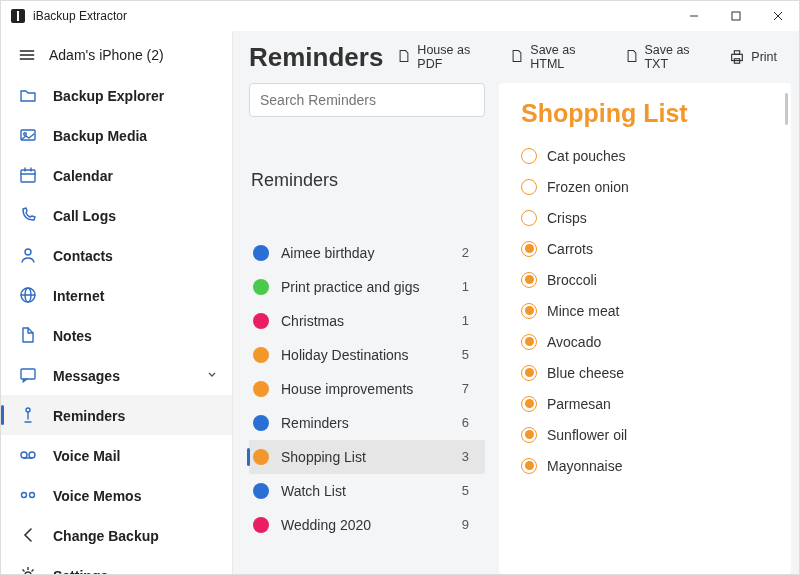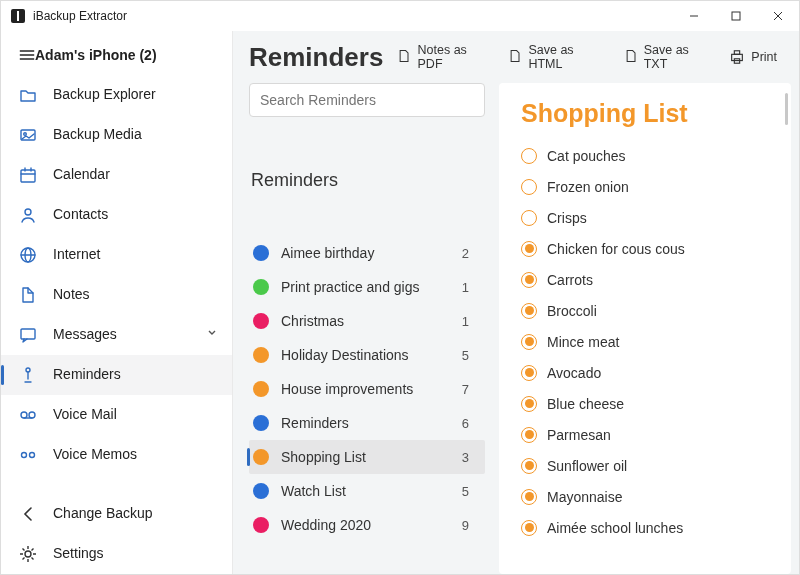--- a/index.html
+++ b/index.html
@@ -10,41 +10,41 @@
   .titlebar-left { display:flex; align-items:flex-start; gap:8px; }
   .app-icon { width:14px; height:14px; background:#222; position:relative; border-radius:2px;}
   .app-icon::before { content:""; position:absolute; left:6px; top:2px; width:2px; height:10px; background:#fff;}
   .win-controls { display:flex; }
   .win-btn { width:42px; height:30px; display:flex; align-items:center; justify-content:center; color:#555; }
   .win-btn svg { width:10px; height:10px; }
   
   .body { flex:1; display:flex; overflow:hidden; }
   
   .sidebar { width:232px; border-right:1px solid #e9e9e9; display:flex; flex-direction:column; padding-top:6px; background:#fff;}
-  .sb-header { display:flex; align-items:center; padding:10px 18px 12px 18px; font-size:14px; font-weight:700; color:#222;}
-  .sb-item { display:flex; align-items:flex-start; gap:16px; padding:11px 14px 11px 18px; font-size:14px; color:#222; cursor:pointer; position:relative;}
+  .sb-header { display:flex; align-items:center; gap:14px; padding:10px 18px 12px 18px; font-size:14px; font-weight:400; color:#222;}
+  .sb-item { display:flex; align-items:flex-end; gap:16px; padding:11px 14px 11px 18px; font-size:14px; color:#222; cursor:pointer; position:relative;font-weight:bold;}
   .sb-item .ic { width:18px; height:18px; color:#2f6cc0; display:flex; align-items:center; justify-content:center; }
   .sb-item .ic svg { width:18px; height:18px; stroke:#2f6cc0; }
   .sb-item.active { background:#f4f4f5; }
   .sb-item.active::before { content:""; position:absolute; left:0; top:10px; bottom:10px; width:3px; background:#2f6cc0; border-radius:2px;}
   .sb-item .chev { margin-left:auto; color:#666; }
   .sb-footer { margin-top:auto; }
   
   .content { flex:1; background:#f3f5f6; display:flex; flex-direction:column; overflow:hidden; }
   .content-header { display:flex; align-items:center; padding:8px 16px 6px 16px; gap:8px;}
   .content-title { font-size:26px; font-weight:600; color:#333; flex:0 0 auto; margin-right:auto;}
   .tool-btn { display:flex; align-items:center; gap:6px; font-size:12.5px; color:#333; padding:4px 6px; cursor:pointer;}
   .tool-btn .ic { width:16px; height:16px; color:#333; }
   .content-body { flex:1; display:flex; gap:14px; padding:2px 8px 0 16px; overflow:hidden;}
   
   .col-left { width:236px; display:flex; flex-direction:column;gap:37px; }
   .search { background:#fff; border:1px solid #d8d8d8; border-radius:4px; padding:8px 10px; font-size:14px; color:#666; margin-bottom:10px; }
   .group-title { font-size:18px; font-weight:500; color:#333; padding:6px 0 8px 2px;}
   .list { display:flex; flex-direction:column; }
-  .row { display:flex; align-items:center; gap:12px; padding:9px 10px 9px 4px; font-size:14px; color:#333; cursor:pointer; position:relative; border-radius:2px;}
+  .row { display:flex; gap:12px; padding:9px 10px 9px 4px; font-size:14px; color:#333; cursor:pointer; position:relative; border-radius:2px;}
   .row .dot { width:16px; height:16px; border-radius:50%; flex:0 0 16px;}
   .row .count { margin-left:auto; color:#555; font-size:13px; padding-right:6px;}
   .row.selected { background:#e6e6e7; }
   .row.selected::before { content:""; position:absolute; left:-2px; top:8px; bottom:8px; width:3px; background:#2f6cc0; border-radius:2px;}
   
   .col-right { flex:1; background:#fff; border-radius:4px; padding:16px 10px 0 22px; position:relative; overflow:hidden;}
   .detail-title { font-size:25px; font-weight:700; color:#f3972a; margin-bottom:12px; }
   .todo { display:flex; align-items:center; gap:10px; font-size:14px; color:#333; padding:7.5px 0;}
   .ring { width:16px; height:16px; border-radius:50%; border:1.8px solid #f3972a; display:flex; align-items:center; justify-content:center; flex:0 0 16px; }
   .ring.filled::after { content:""; width:9px; height:9px; border-radius:50%; background:#f3972a; }
@@ -117,20 +117,28 @@
                 <line stroke="#2f6cc0" stroke-width="1.4" fill="none" stroke-linecap="round" stroke-linejoin="round" x1="2" y1="8" x2="16" y2="8"></line>
                 <line stroke="#2f6cc0" stroke-width="1.4" fill="none" stroke-linecap="round" stroke-linejoin="round" x1="6" y1="2" x2="6" y2="5"></line>
                 <line stroke="#2f6cc0" stroke-width="1.4" fill="none" stroke-linecap="round" stroke-linejoin="round" x1="12" y1="2" x2="12" y2="5"></line>
               </svg>
             </span>
     <span>Calendar</span>
           </div>
           <div class="sb-item">
             <span class="ic">
               <svg viewBox="0 0 18 18">
+                <path stroke="#2f6cc0" stroke-width="1.4" fill="none" stroke-linecap="round" stroke-linejoin="round" d="M4 3c0 7 4 11 11 11l1-3-3-1-2 1c-2-1-3-2-4-4l1-2-1-3z"></path>
+              </svg>
+            </span>
+    <span>Call Logs</span>
+          </div>
+          <div class="sb-item">
+            <span class="ic">
+              <svg viewBox="0 0 18 18">
                 <circle stroke="#2f6cc0" stroke-width="1.4" fill="none" stroke-linecap="round" stroke-linejoin="round" cx="9" cy="6" r="3"></circle>
                 <path stroke="#2f6cc0" stroke-width="1.4" fill="none" stroke-linecap="round" stroke-linejoin="round" d="M3 16c1-3 3-4 6-4s5 1 6 4"></path>
               </svg>
             </span>
     <span>Contacts</span>
           </div>
           <div class="sb-item">
             <span class="ic">
               <svg viewBox="0 0 18 18">
                 <circle stroke="#2f6cc0" stroke-width="1.4" fill="none" stroke-linecap="round" stroke-linejoin="round" cx="9" cy="9" r="7"></circle>
@@ -213,21 +221,21 @@
     </div>
 
     <div class="content">
       <div class="content-header">
         <div class="content-title">Reminders</div>
         <div id="tools" style="display:flex; gap:10px;">
             <div class="tool-btn">
               <span class="ic"><svg viewBox="0 0 18 18">
                   <path stroke="#333" stroke-width="1.3" fill="none" d="M4 2h7l3 3v11H4z"></path>
                 </svg></span>
-              <span>Notes as PDF</span>
+              <span>House as PDF</span>
             </div>
             <div class="tool-btn">
               <span class="ic"><svg viewBox="0 0 18 18">
                   <path stroke="#333" stroke-width="1.3" fill="none" d="M4 2h7l3 3v11H4z"></path>
                 </svg></span>
               <span>Save as HTML</span>
             </div>
             <div class="tool-btn">
               <span class="ic"><svg viewBox="0 0 18 18">
                   <path stroke="#333" stroke-width="1.3" fill="none" d="M4 2h7l3 3v11H4z"></path>
@@ -307,24 +315,20 @@
               <div class="todo">
                 <span class="ring"></span>
     <span>Frozen onion</span>
               </div>
               <div class="todo">
                 <span class="ring"></span>
     <span>Crisps</span>
               </div>
               <div class="todo">
                 <span class="ring filled"></span>
-    <span>Chicken for cous cous</span>
-              </div>
-              <div class="todo">
-                <span class="ring filled"></span>
     <span>Carrots</span>
               </div>
               <div class="todo">
                 <span class="ring filled"></span>
     <span>Broccoli</span>
               </div>
               <div class="todo">
                 <span class="ring filled"></span>
     <span>Mince meat</span>
               </div>
@@ -340,23 +344,19 @@
                 <span class="ring filled"></span>
     <span>Parmesan</span>
               </div>
               <div class="todo">
                 <span class="ring filled"></span>
     <span>Sunflower oil</span>
               </div>
               <div class="todo">
                 <span class="ring filled"></span>
     <span>Mayonnaise</span>
-              </div>
-              <div class="todo">
-                <span class="ring filled"></span>
-    <span>Aimée school lunches</span>
               </div>
             </div>
         </div>
       </div>
     </div>
   </div>
 </div>
 
 </body></html>

